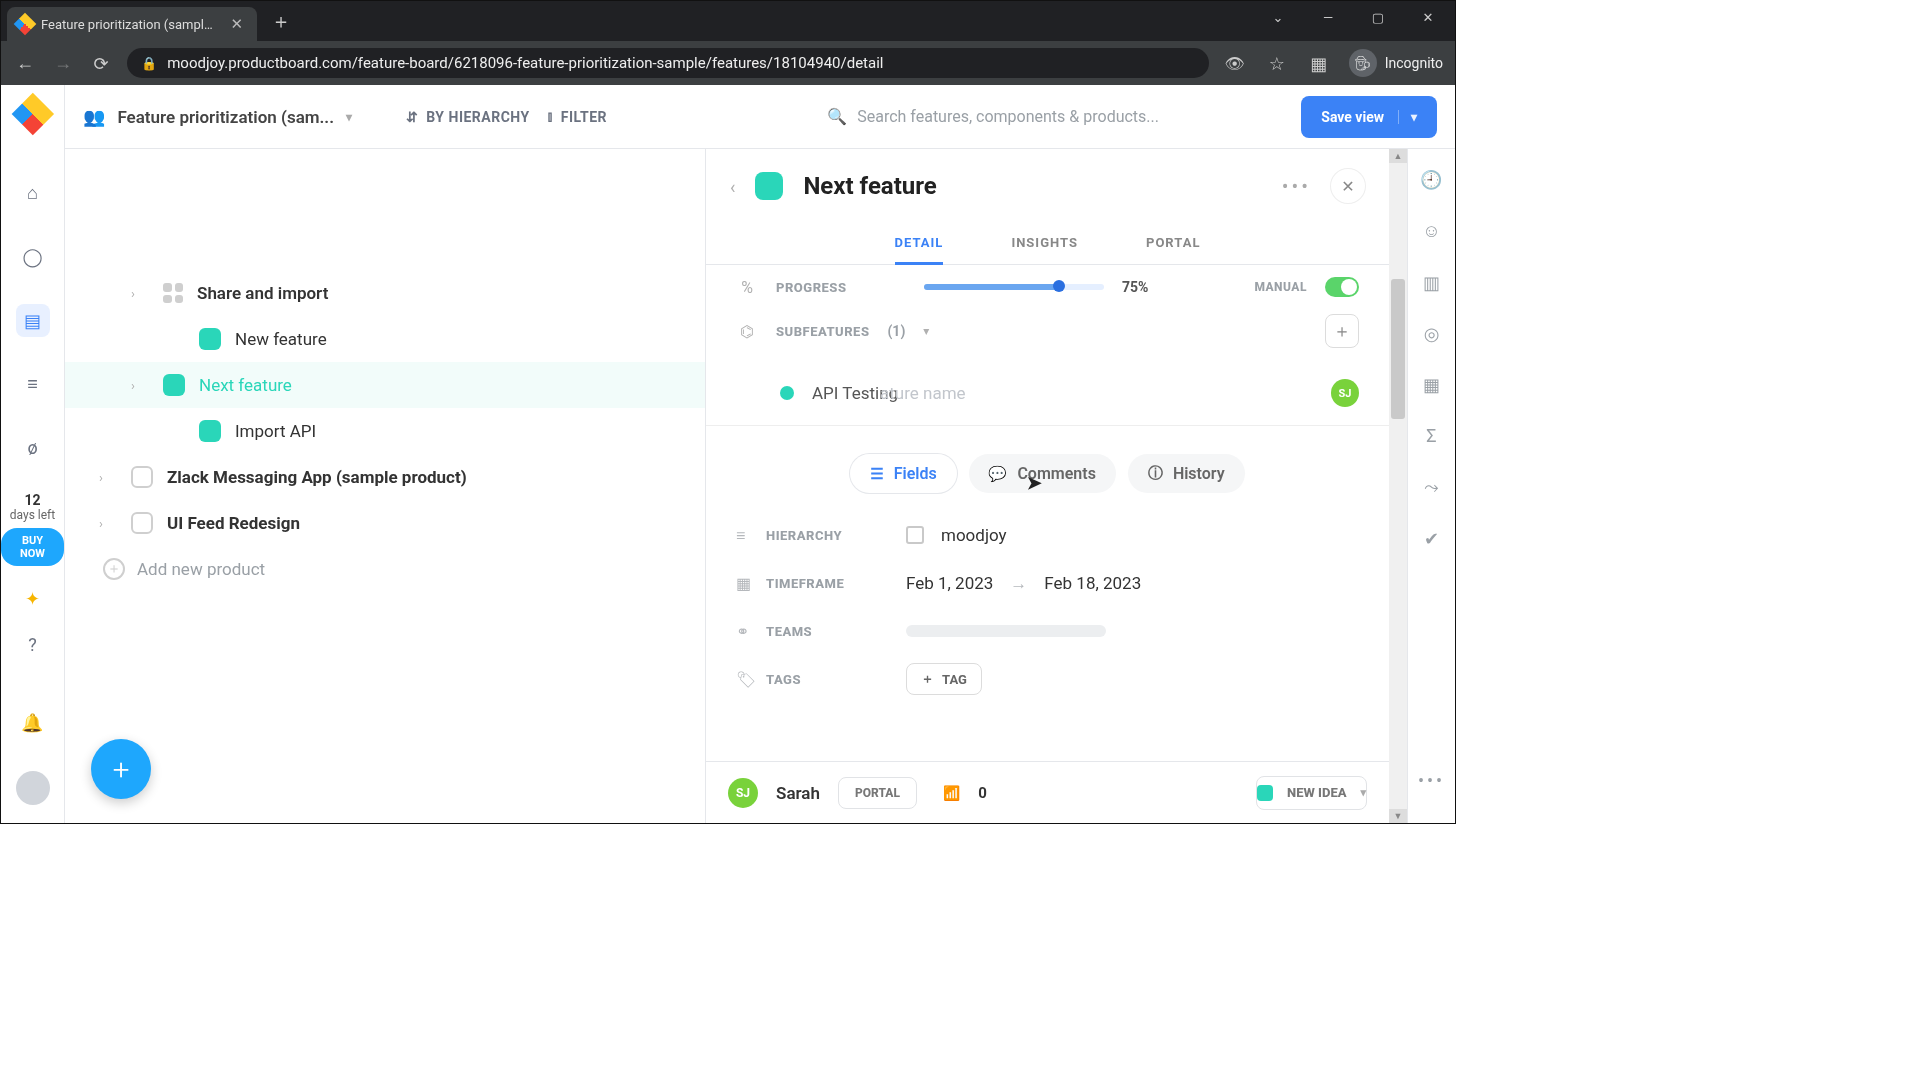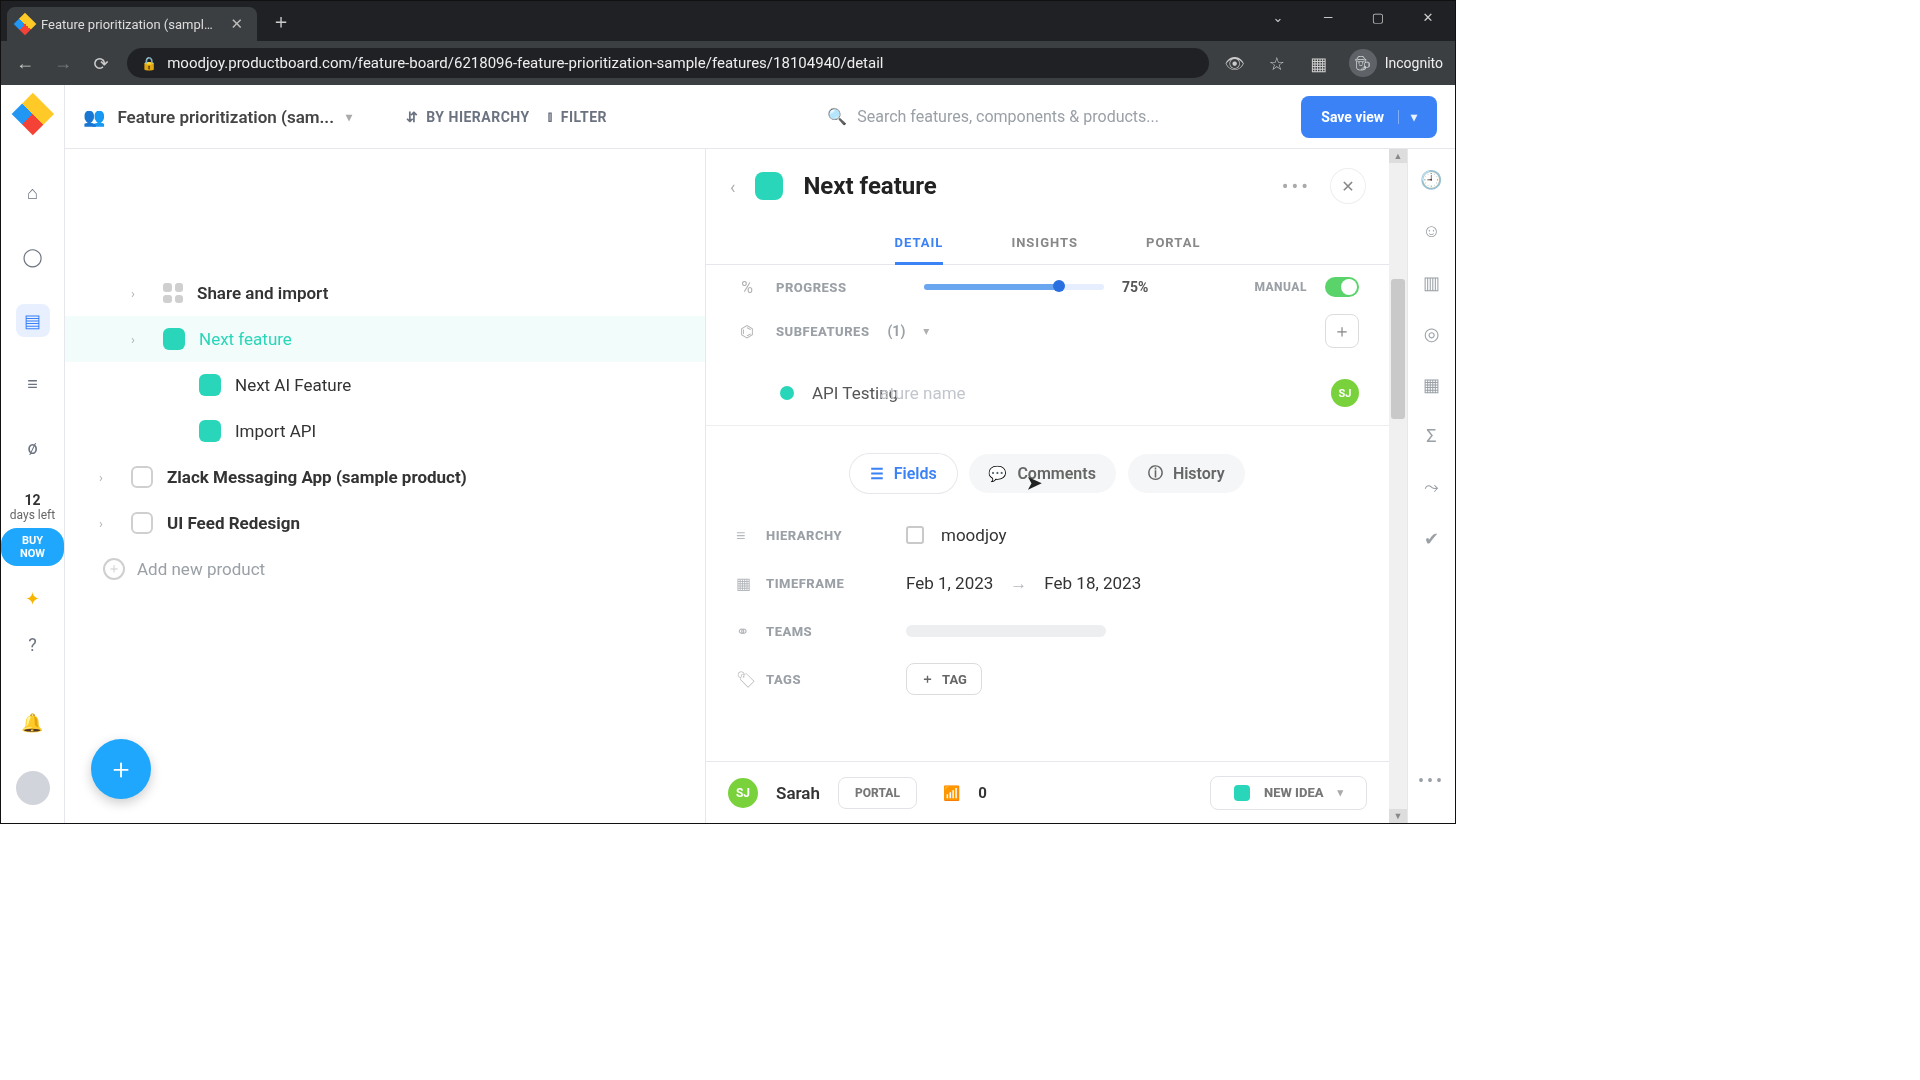--- a/index.html
+++ b/index.html
@@ -294,21 +294,21 @@
   }
   .avatar-sj-big{ width:30px;height:30px;border-radius:50%;background:#79d23b;color:#fff;font-weight:700;font-size:12px;display:flex;align-items:center;justify-content:center;}
   .owner-name{font-size:17px; font-weight:600; color:#333;}
   .follow-btn{
     border:1px solid #e1e3e6; border-radius:8px; padding:8px 16px; font-weight:800; font-size:12px; color:#777;
   }
   .signal{ color:#b5b8bc; margin-left:8px;}
   .signal-count{font-weight:700; color:#333; font-size:15px;}
   .status-chip{
     margin-left:auto; display:flex; align-items:center; gap:14px;
-    border:1px solid #e1e3e6; border-radius:8px; padding:8px 23px; font-weight:800; font-size:13px; color:#777;
+    border:1px solid #e1e3e6; border-radius:8px; padding:8px 0; font-weight:800; font-size:13px; color:#777;
     background:#fff;
   }
   .status-chip .sq{ width:16px;height:16px;border-radius:4px;background:var(--teal);}
   .status-chip .cd{ color:#aaa; font-size:11px;}
 
   
   .rail-right{
     width:48px; border-left:1px solid var(--border);
     display:flex; flex-direction:column; align-items:center; gap:30px; padding:20px 0;
     color:#9aa0a6;
@@ -417,32 +417,32 @@
             <span class="chev">›</span>
             <span class="grid4">
                 <span></span>
                 <span></span>
                 <span></span>
                 <span></span>
               </span>
             <span class="label">Share and import</span>
           </div>
 
+          <div class="tree-row row-indent-2">
+            <span class="chev"></span>
+            <span class="icon-sq icon-teal"></span>
+            <span class="label">New feature</span>
+          </div>
 
           <div class="tree-row row-indent-1 row-selected">
             <span class="chev">›</span>
             <span class="icon-sq icon-teal"></span>
             <span class="label">Next feature</span>
           </div>
 
-          <div class="tree-row row-indent-2">
-            <span class="chev"></span>
-            <span class="icon-sq icon-teal"></span>
-            <span class="label">Next AI Feature</span>
-          </div>
 
           <div class="tree-row row-indent-2">
             <span class="chev"></span>
             <span class="icon-sq icon-teal"></span>
             <span class="label">Import API</span>
           </div>
 
           <div class="tree-row row-indent-0 row-bold">
             <span class="chev">›</span>
             <span class="icon-sq icon-outline"></span>

